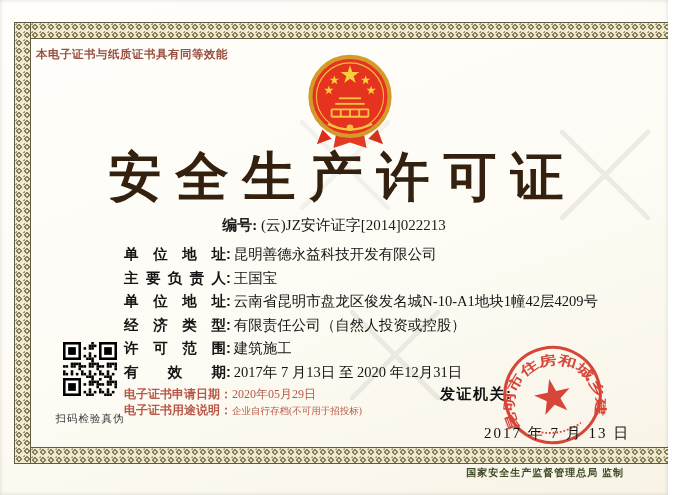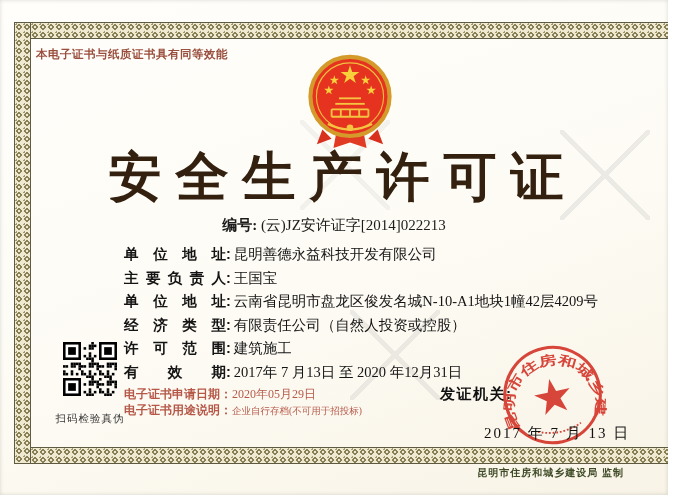--- a/index.html
+++ b/index.html
@@ -252,15 +252,15 @@
       <text font-size="14" font-weight="bold" fill="#d5372b" font-family="Liberation Sans, DejaVu Sans, sans-serif">
         <textPath href="#sealArc" startOffset="0" textLength="218" lengthAdjust="spacingAndGlyphs">昆明市住房和城乡建设局</textPath>
       </text>
       <path d="M60 42 l4.7 14.4 15.1 0 -12.2 8.9 4.7 14.4 -12.3 -8.9 -12.3 8.9 4.7 -14.4 -12.2 -8.9 15.1 0 Z" fill="#d5372b"></path>
       <path d="M36 96 q24 10 48 0" fill="none" stroke="#d5372b" stroke-width="2" stroke-dasharray="2 2"></path>
     </svg>
   </div>
 
   <div class="issue-date">2017 年 7 月 13 日</div>
 
-  <div class="footer">昆明市住房和城乡建设局 监制</div>
+  <div class="footer">国家安全生产监督管理总局 监制</div>
 
 </div>
 
 </body></html>

